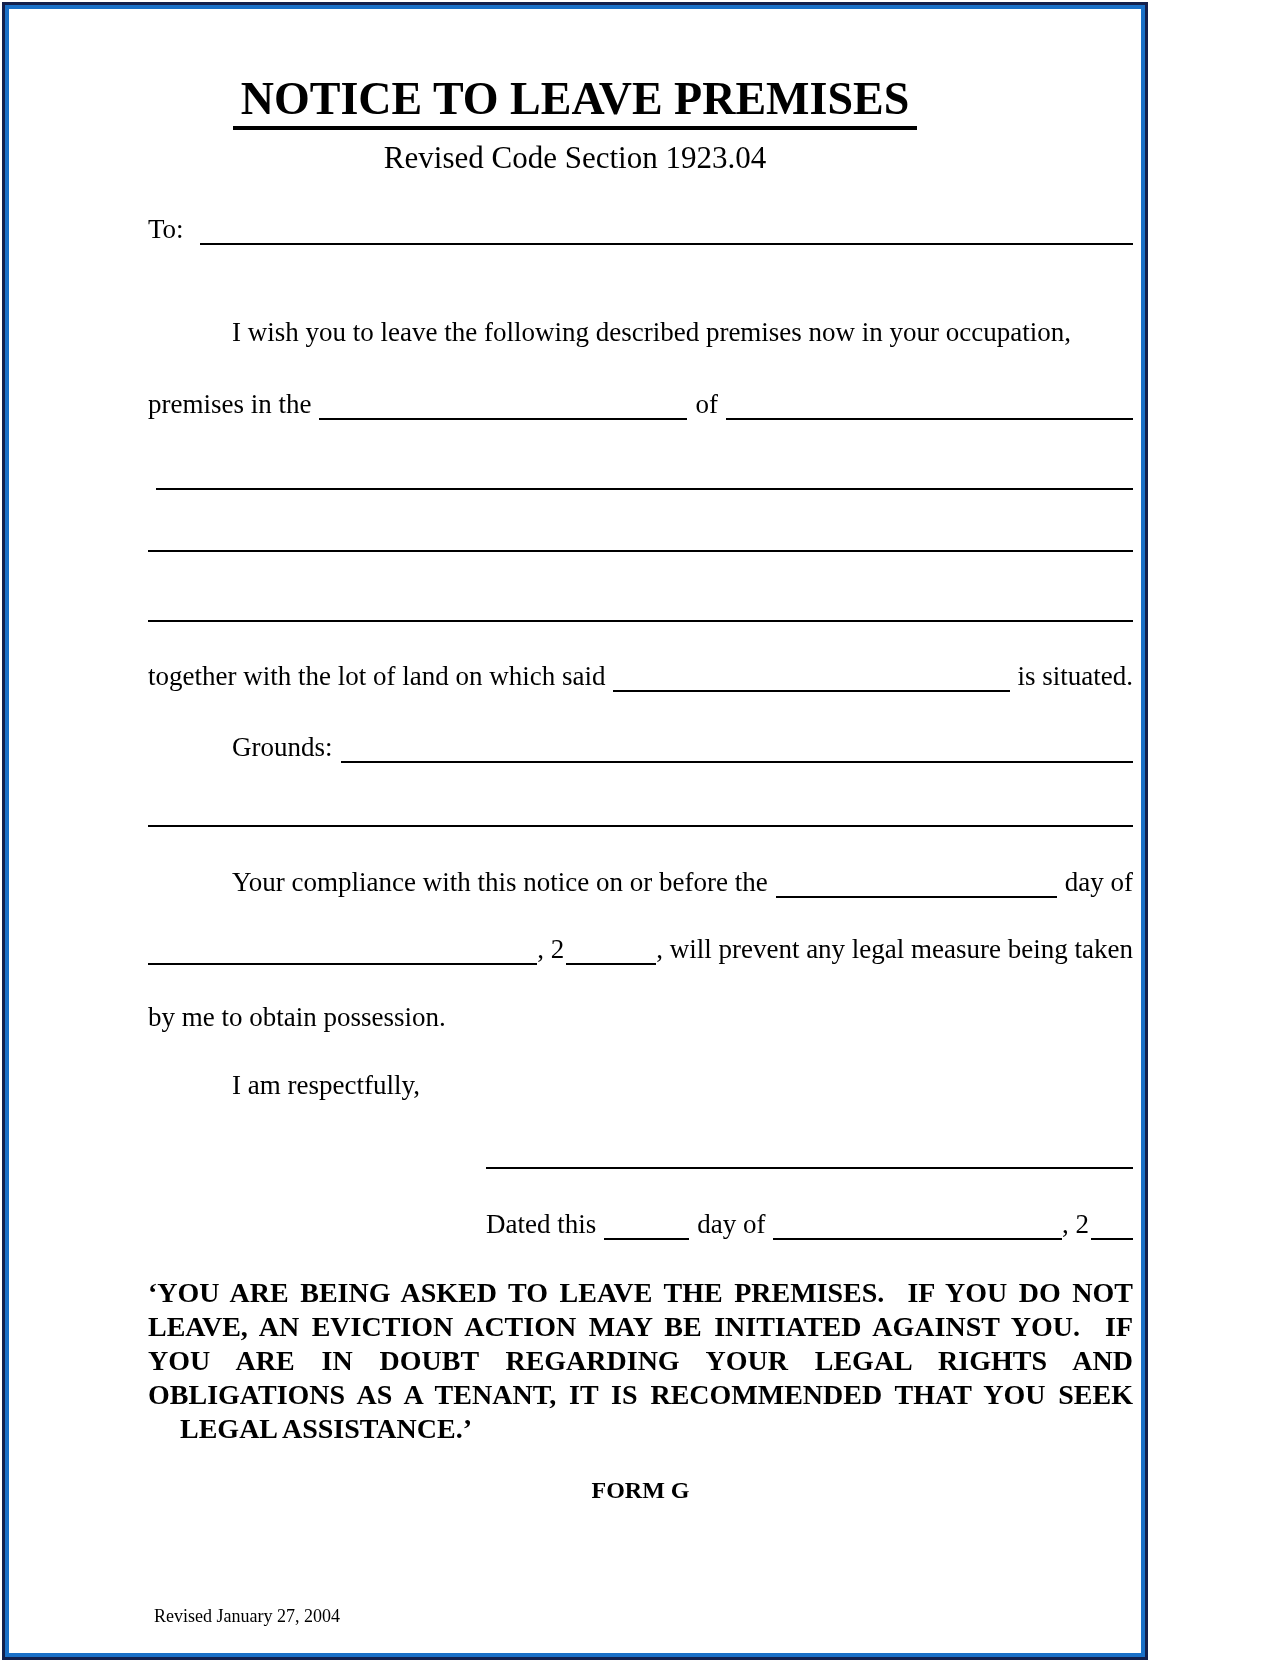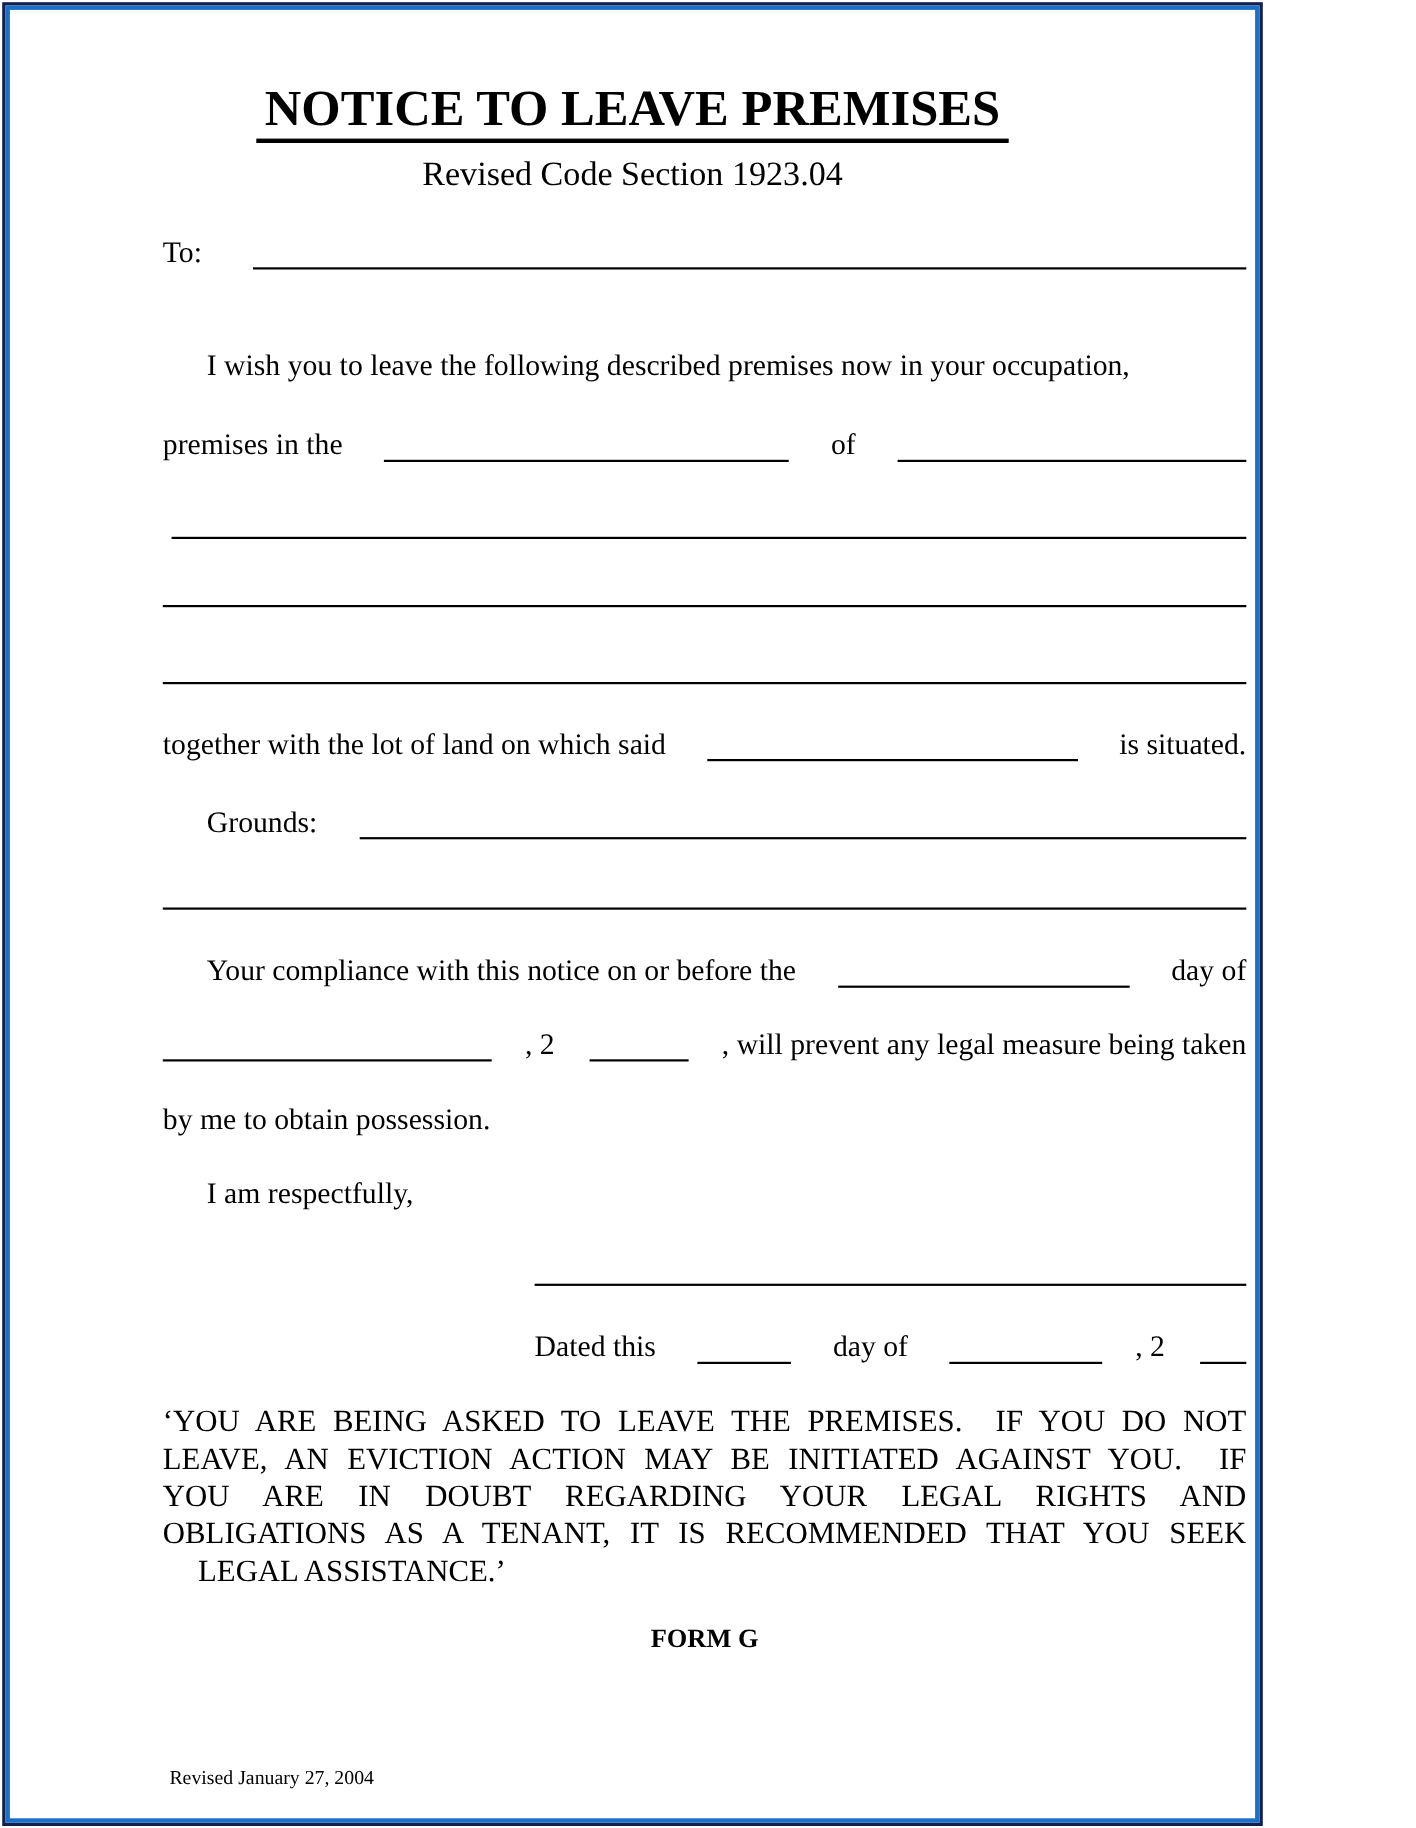--- a/index.html
+++ b/index.html
@@ -14,41 +14,41 @@
   .title {
     display:inline-block; font-weight:bold; font-size:46px; line-height:50px;
     padding:0 8px 2px 8px; border-bottom:4px solid #000;
   }
   .subtitle { position:absolute; top:140px; left:0; width:100%; text-align:center; font-size:31px; line-height:36px; }
 
   .content { position:absolute; left:148px; top:0; width:985px; height:100%; }
 
   .row {
     position:absolute; left:0; right:0; height:40px; line-height:40px; font-size:27px;
-    display:flex; align-items:center; white-space:pre;gap:30px;
+    display:flex; align-items:center; white-space:pre;
   }
-  .ind { margin-left:40px; }
+  .ind { margin-left:84px; }
   .blank {
     align-self:flex-end; height:0; border-bottom:2px solid #000;
     margin:0 8px 4px 8px; flex:0 0 auto;
   }
   .grow { flex:1 1 auto; }
   .mr0 { margin-right:0; }
   .ml0 { margin-left:0; }
   .ml2 { margin-left:2px; }
   .ml16 { margin-left:16px; }
 
   .hr-blank { position:absolute; left:0; right:0; height:0; border-bottom:2px solid #000; }
 
   .sig-line { position:absolute; left:338px; right:0; top:1167px; height:0; border-bottom:2px solid #000; }
   .dated-row { left:338px; }
 
   .warning {
     position:absolute; left:0; top:1276px; width:985px;
-    font-weight:normal; font-size:28px; line-height:34px;
+    font-weight:bold; font-size:28px; line-height:34px;
   }
   .warning-line { text-align:justify; text-align-last:justify; white-space:pre-wrap; }
   .warning-line.last { text-align-last:left;margin-left:32px; }
 
   .form-label { position:absolute; top:1474px; left:0; width:985px; text-align:center; font-weight:bold; font-size:24px; line-height:33px; }
   .revised { position:absolute; top:1604px; left:6px; font-size:18px; line-height:24px; }
 </style>
 </head>
 <body>
 

